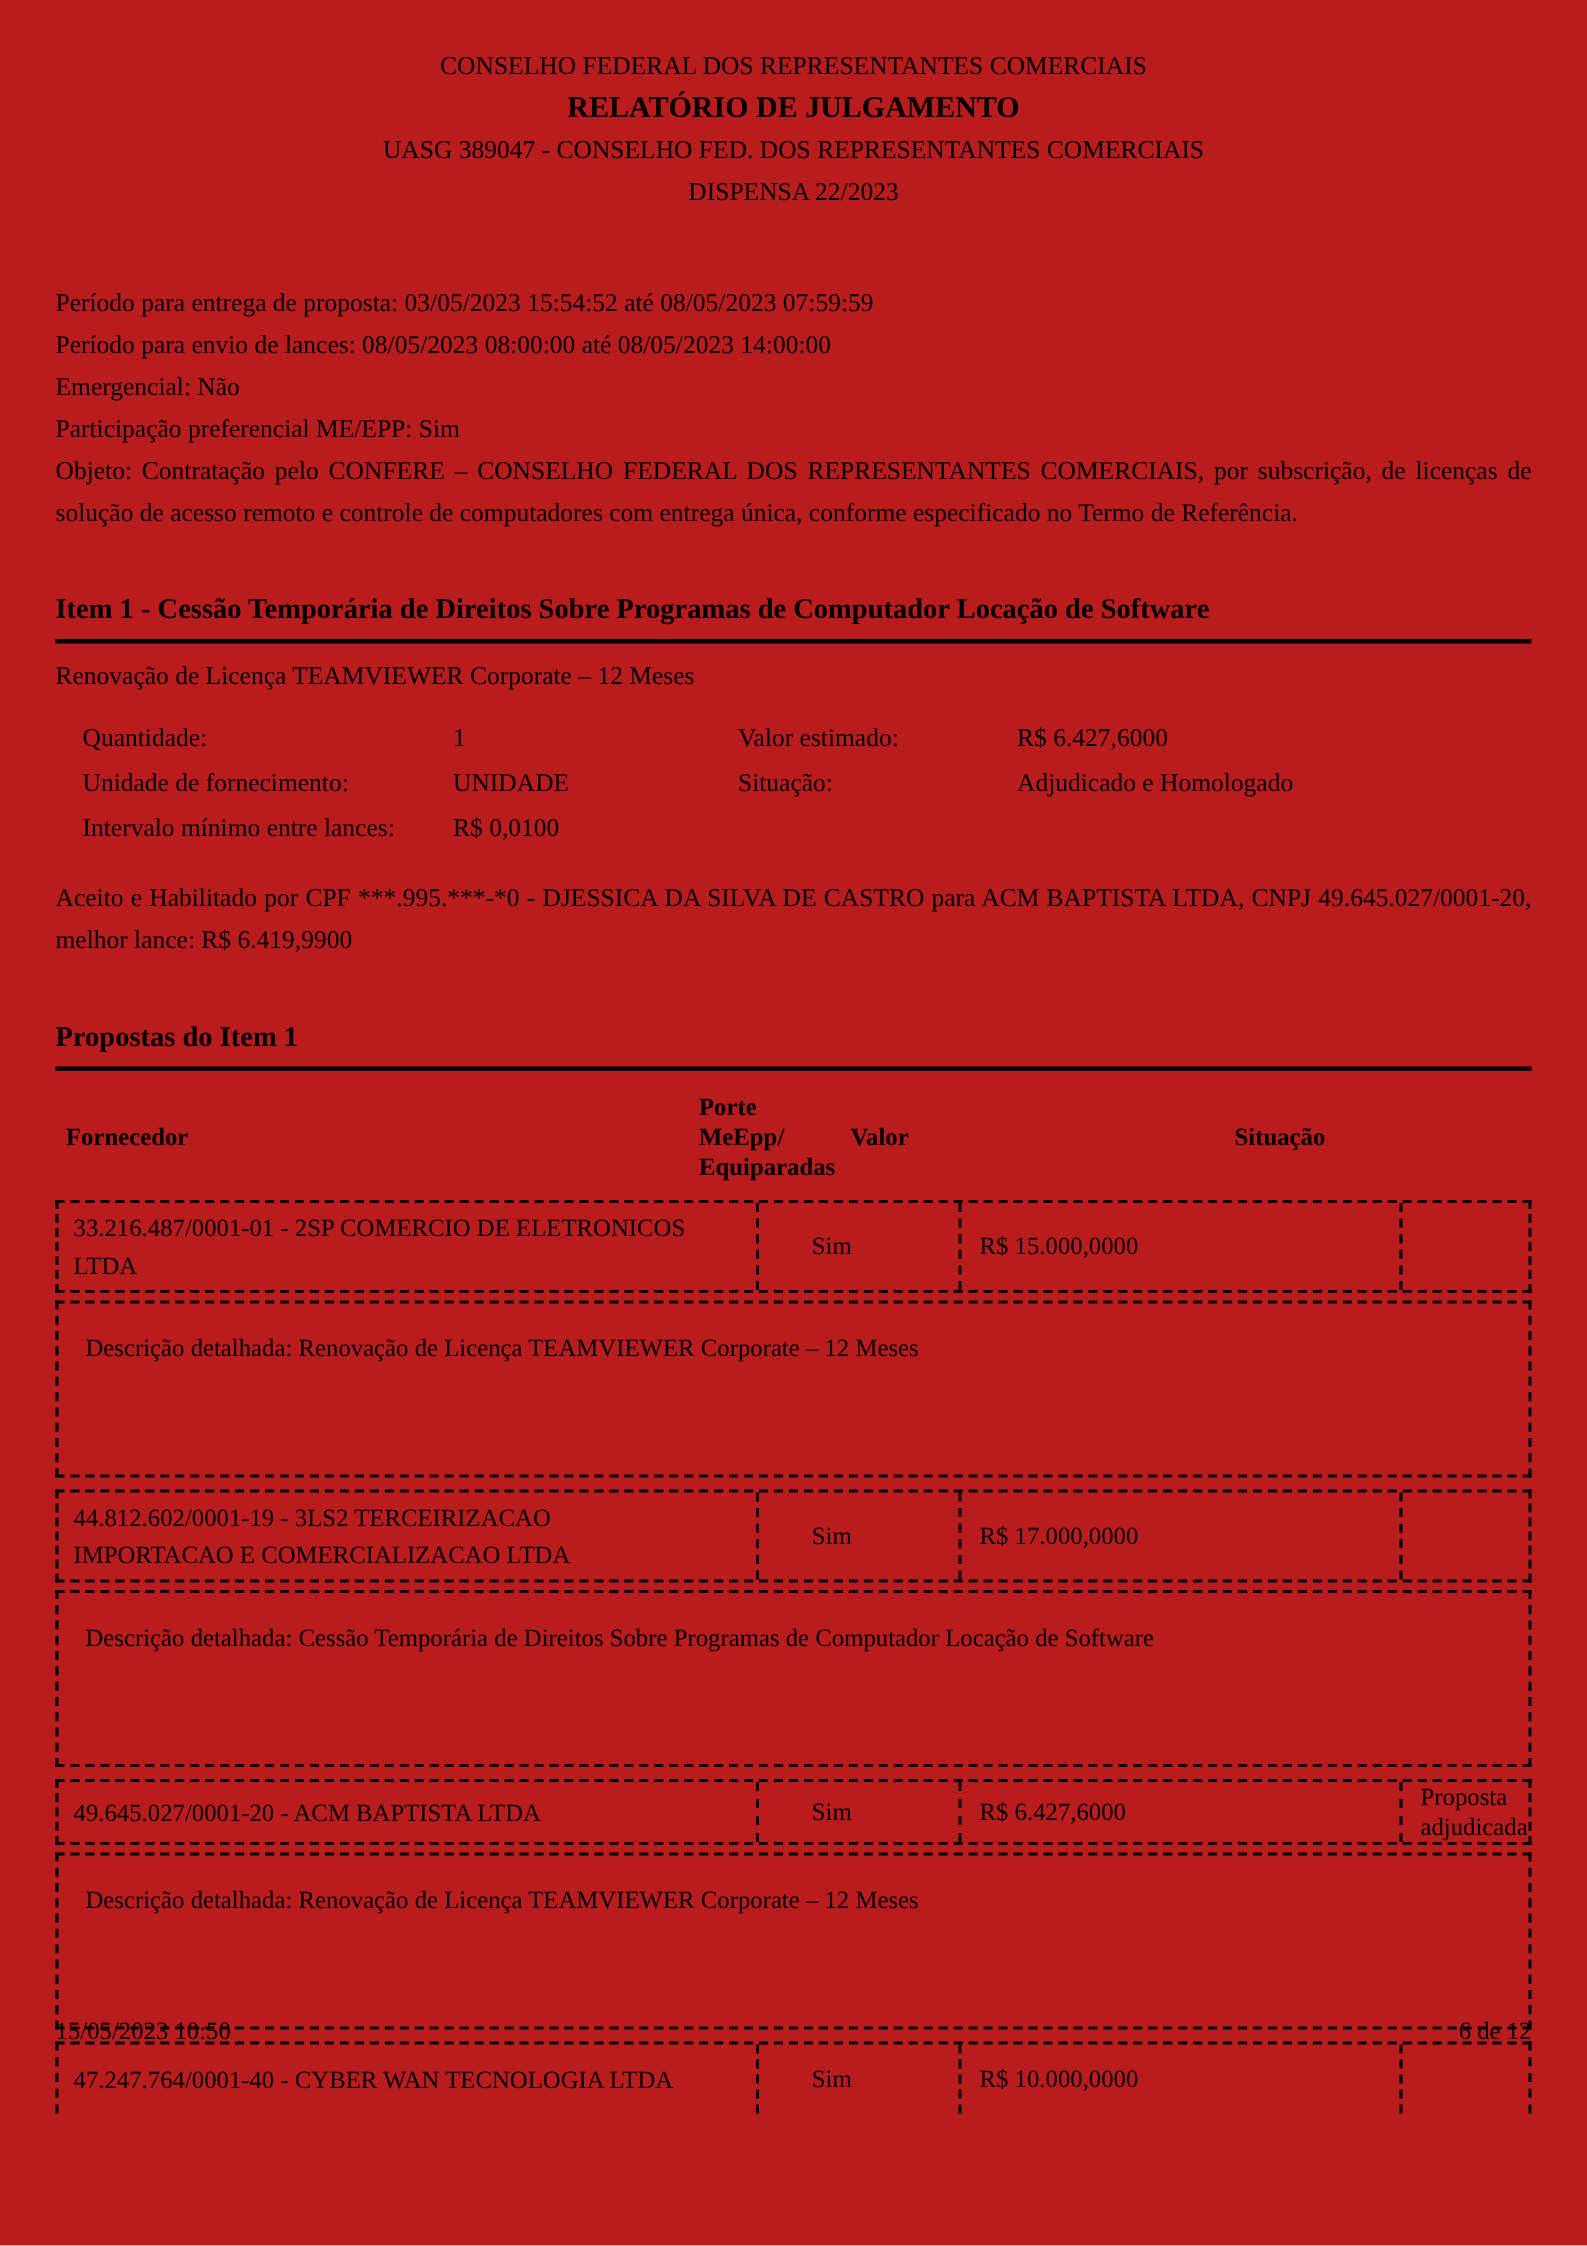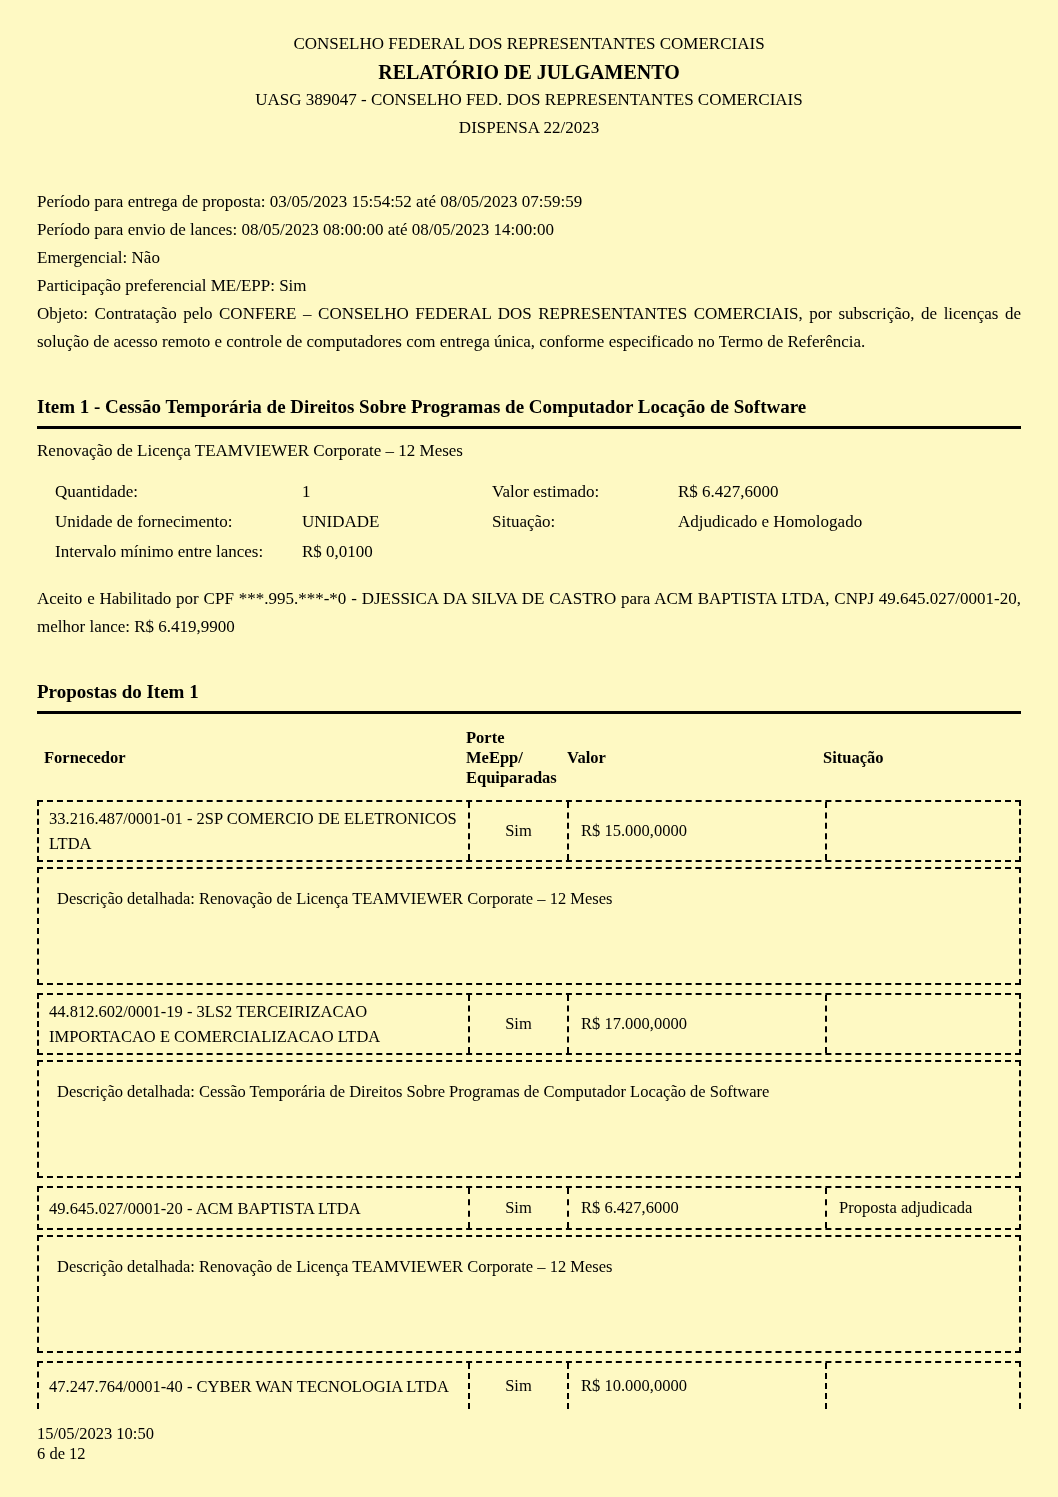--- a/index.html
+++ b/index.html
@@ -2,21 +2,21 @@
 <html><head>
 <meta charset="utf-8">
 <style>
   * { margin: 0; padding: 0; box-sizing: border-box; }
   html, body { background: #ffffff; }
   .page {
     position: relative;
     width: 1058px;
     height: 1497px;
     margin: 0 auto;
-    background: #fef9c3;
+    background: #b91c1c;
     color: #000000;
     font-family: "Liberation Serif", serif;
     padding: 30px 37px 0 37px;
     overflow: hidden;
   }
 
   
   .doc-header { text-align: center; font-size: 17px; line-height: 28px; }
   .doc-header .report-title { font-weight: bold; font-size: 20px; }
 
@@ -63,20 +63,21 @@
   .ptable-header .col-porte { text-align: left; }
   .ptable-header .col-valor { padding-left: 2px; }
   .ptable-header .col-situacao { padding-left: 0; }
 
   .prow {
     display: grid;
     grid-template-columns: 429px 99px 258px auto;
     border: 2px dashed #000;
     margin-top: 8px;
     font-size: 16.5px;
+    gap: 36px;
   }
   .prow.first { margin-top: 12px; }
   .prow > div { display: flex; align-items: center; }
   .cell-fornecedor { padding: 4px 10px; line-height: 25px; }
   .cell-porte { justify-content: center; border-left: 2px dashed #000; }
   .cell-valor { padding-left: 12px; border-left: 2px dashed #000; }
   .cell-situacao { padding-left: 12px; border-left: 2px dashed #000; }
   .prow.h60 { height: 62px; }
   .prow.h44 { height: 44px; }
   .prow.truncated { border-bottom: none; height: 48px; }
@@ -88,25 +89,24 @@
     padding: 18px 18px 0 18px;
     font-size: 16.5px;
     line-height: 24px;
   }
 
   
   .pfooter {
     position: absolute;
     left: 37px;
     right: 37px;
-    top: 1424px;
+    top: 1344px;
     display: flex;
     justify-content: space-between;
     font-size: 16.5px;
-    flex-direction: column;
   }
 </style>
 </head>
 <body>
 
 <div class="page">
 
   <div class="doc-header">
     <div>CONSELHO FEDERAL DOS REPRESENTANTES COMERCIAIS</div>
     <div class="report-title">RELATÓRIO DE JULGAMENTO</div>

